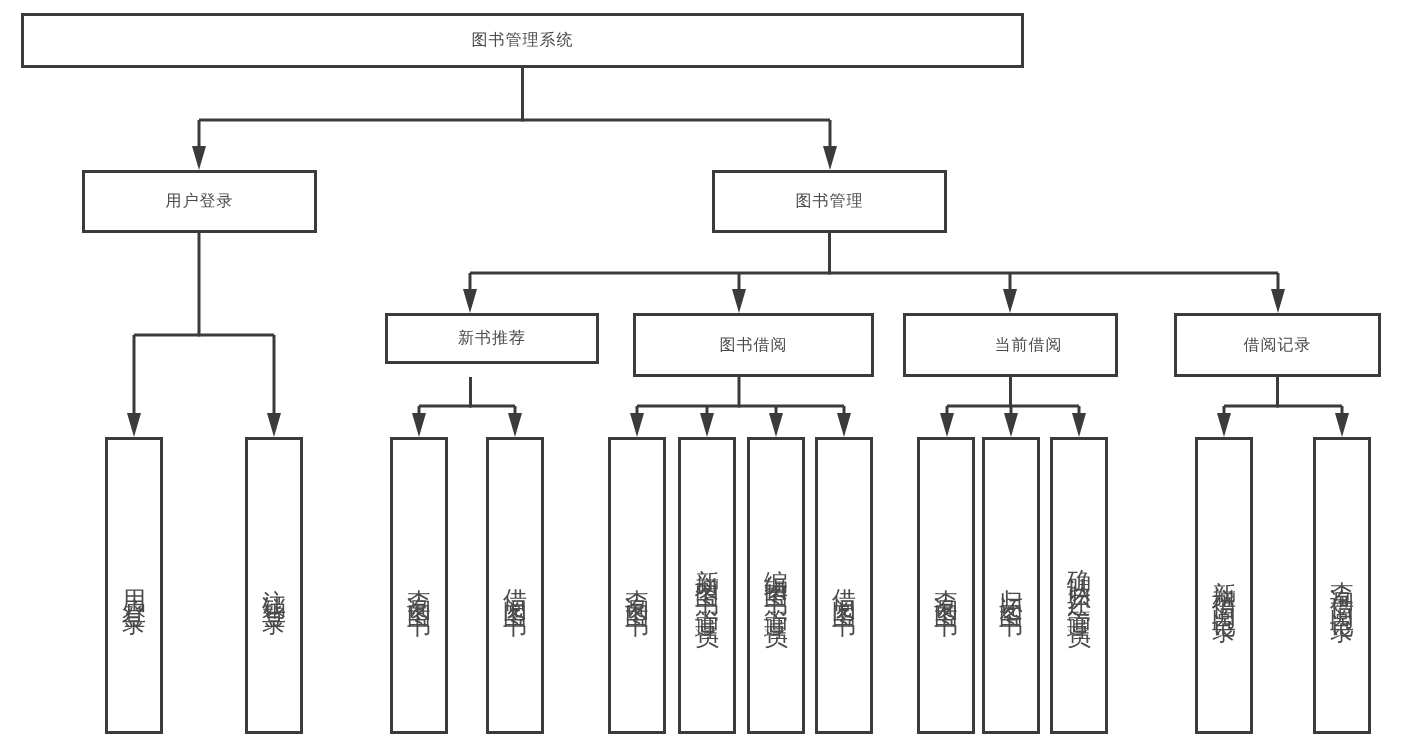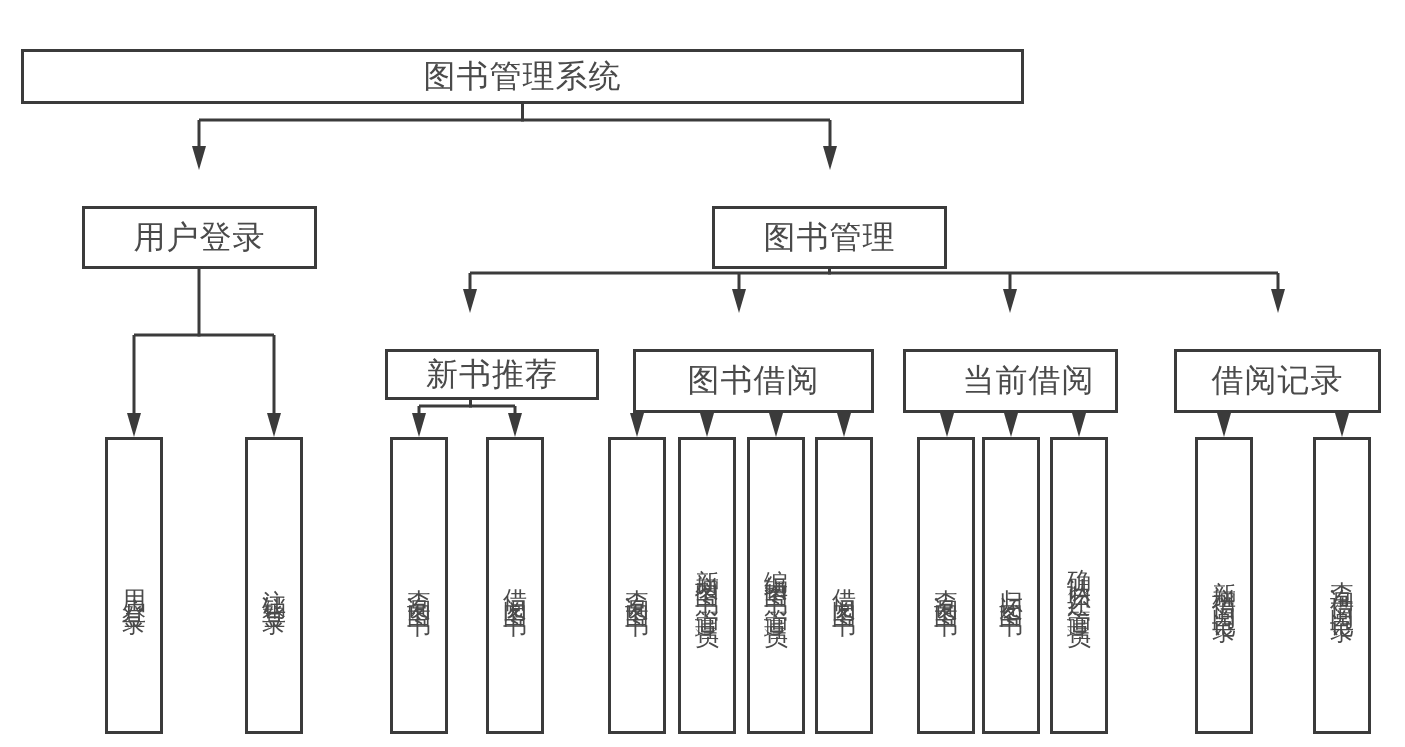--- a/index.html
+++ b/index.html
@@ -27,25 +27,24 @@
   svg.connectors line { stroke: var(--line); stroke-width: 3; }
   svg.connectors polygon { fill: var(--line); stroke: none; }
   .node {
     position: absolute;
     background: #fff;
     border: 3px solid var(--line);
     display: flex;
     align-items: center;
     justify-content: center;
     color: var(--text);
-    font-size: 32px;
+    font-size: 16px;
     letter-spacing: 1px;
     z-index: 2;
     white-space: nowrap;
-    margin-top: 36px;
   }
   .leaf {
     position: absolute;
     top: 437px;
     width: 58px;
     height: 297px;
     background: #fff;
     border: 3px solid var(--line);
     display: flex;
     align-items: center;

